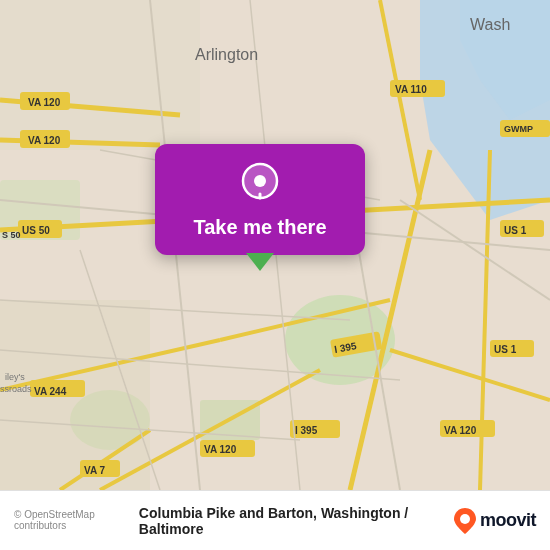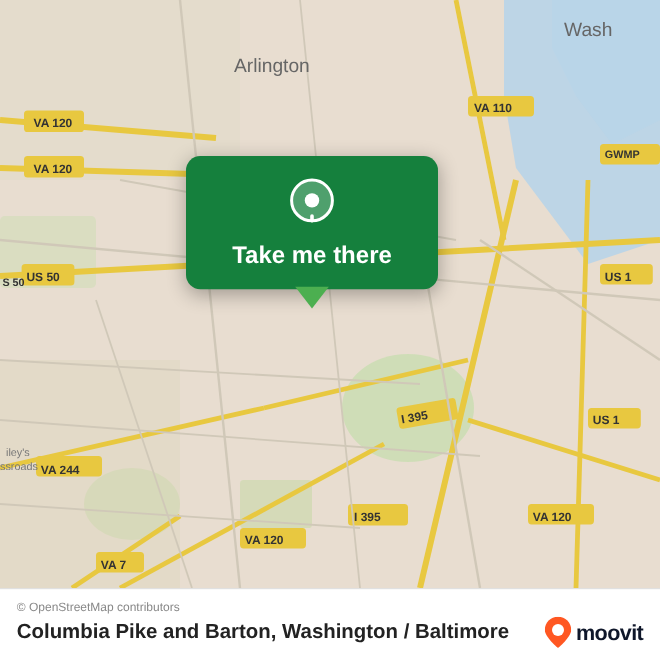--- a/index.html
+++ b/index.html
@@ -22,24 +22,24 @@
 
     
     #map-svg {
       width: 100%;
       height: 100%;
     }
 
     
     #popup-card {
       position: absolute;
-      top: 130px;
+      top: 144px;
       left: 155px;
       width: 210px;
-      background: #15803d;
+      background: #a21caf;
       border-radius: 12px;
       padding: 18px 20px 16px 20px;
       display: flex;
       flex-direction: column;
       align-items: center;
       box-shadow: 0 4px 16px rgba(0,0,0,0.3);
     }
 
     #location-pin-icon {
       width: 44px;
@@ -73,23 +73,23 @@
 
     #moovit-logo {
       display: flex;
       align-items: center;
       gap: 4px;
       margin-left: auto;
     }
 
     #bottom-content {
       display: flex;
-      flex-direction: column;
       justify-content: center;
       width: 100%;
+      align-items: center;
     }
 
     #credit-row {
       font-size: 10px;
       color: #666;
       margin-bottom: 2px;
     }
 
     #info-row {
       display: flex;
@@ -197,21 +197,21 @@
     <span id="take-me-there-btn" style="color:white;font-size:20px;font-weight:600;text-align:center;cursor:pointer;">Take me there</span>
   </div>
 </div>
 
 <div id="bottom-bar">
   <div id="bottom-content">
     <div id="credit-row">
       <span style="font-size:10px;color:#888;">© OpenStreetMap contributors</span>
     </div>
     <div id="info-row">
-      <span style="font-size:17px;font-weight:600;color:#222;">Columbia Pike and Barton, Washington / Baltimore</span>
+      <span style="font-size:14px;font-weight:600;color:#222;">Columbia Pike and Barton, Washington / Baltimore</span>
       <div id="moovit-logo" style="display:flex;align-items:center;gap:4px;margin-left:12px;">
 
         <svg width="22" height="26" viewBox="0 0 22 26" xmlns="http://www.w3.org/2000/svg">
           <path d="M11 0 C4.9 0 0 4.9 0 11 C0 17 11 26 11 26 C11 26 22 17 22 11 C22 4.9 17.1 0 11 0Z" fill="#FF5722"></path>
           <circle cx="11" cy="11" r="5" fill="white"></circle>
         </svg>
         <span style="font-size:18px;font-weight:700;color:#0f172a;letter-spacing:-0.5px;">moovit</span>
       </div>
     </div>
   </div>

